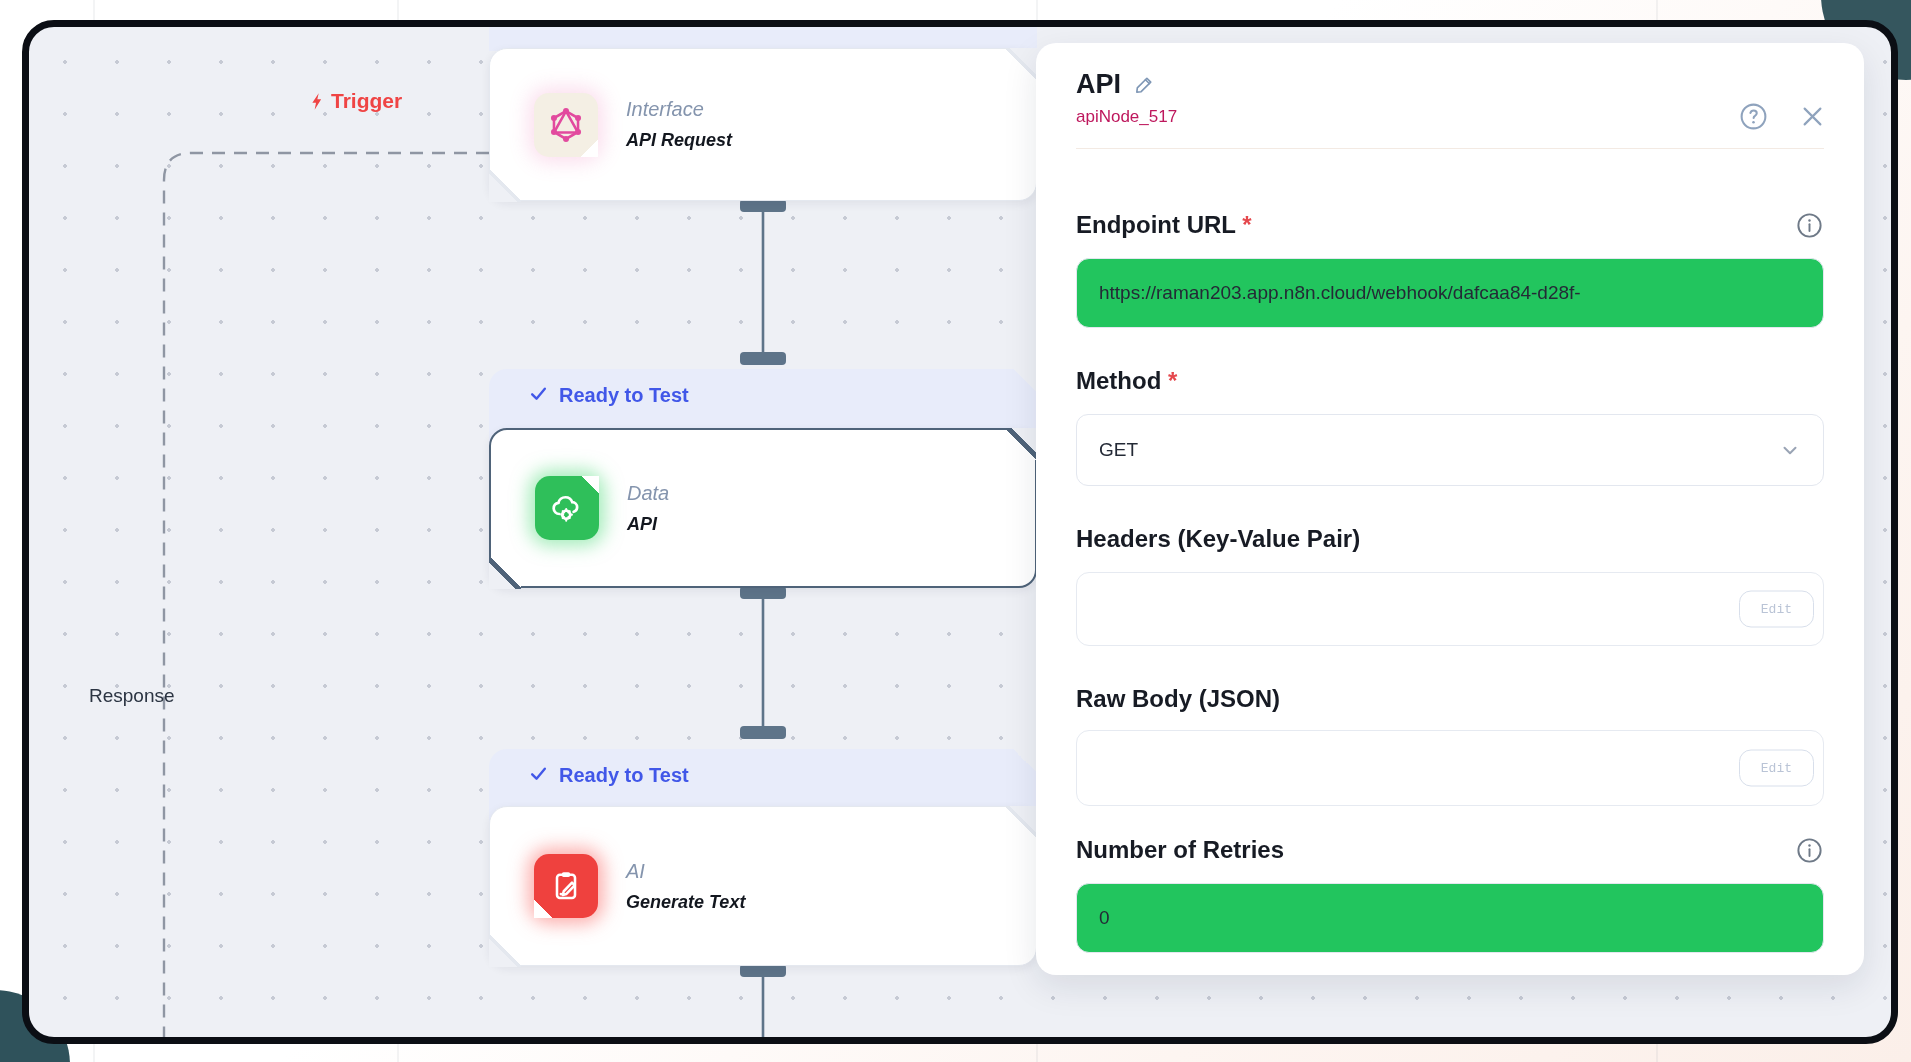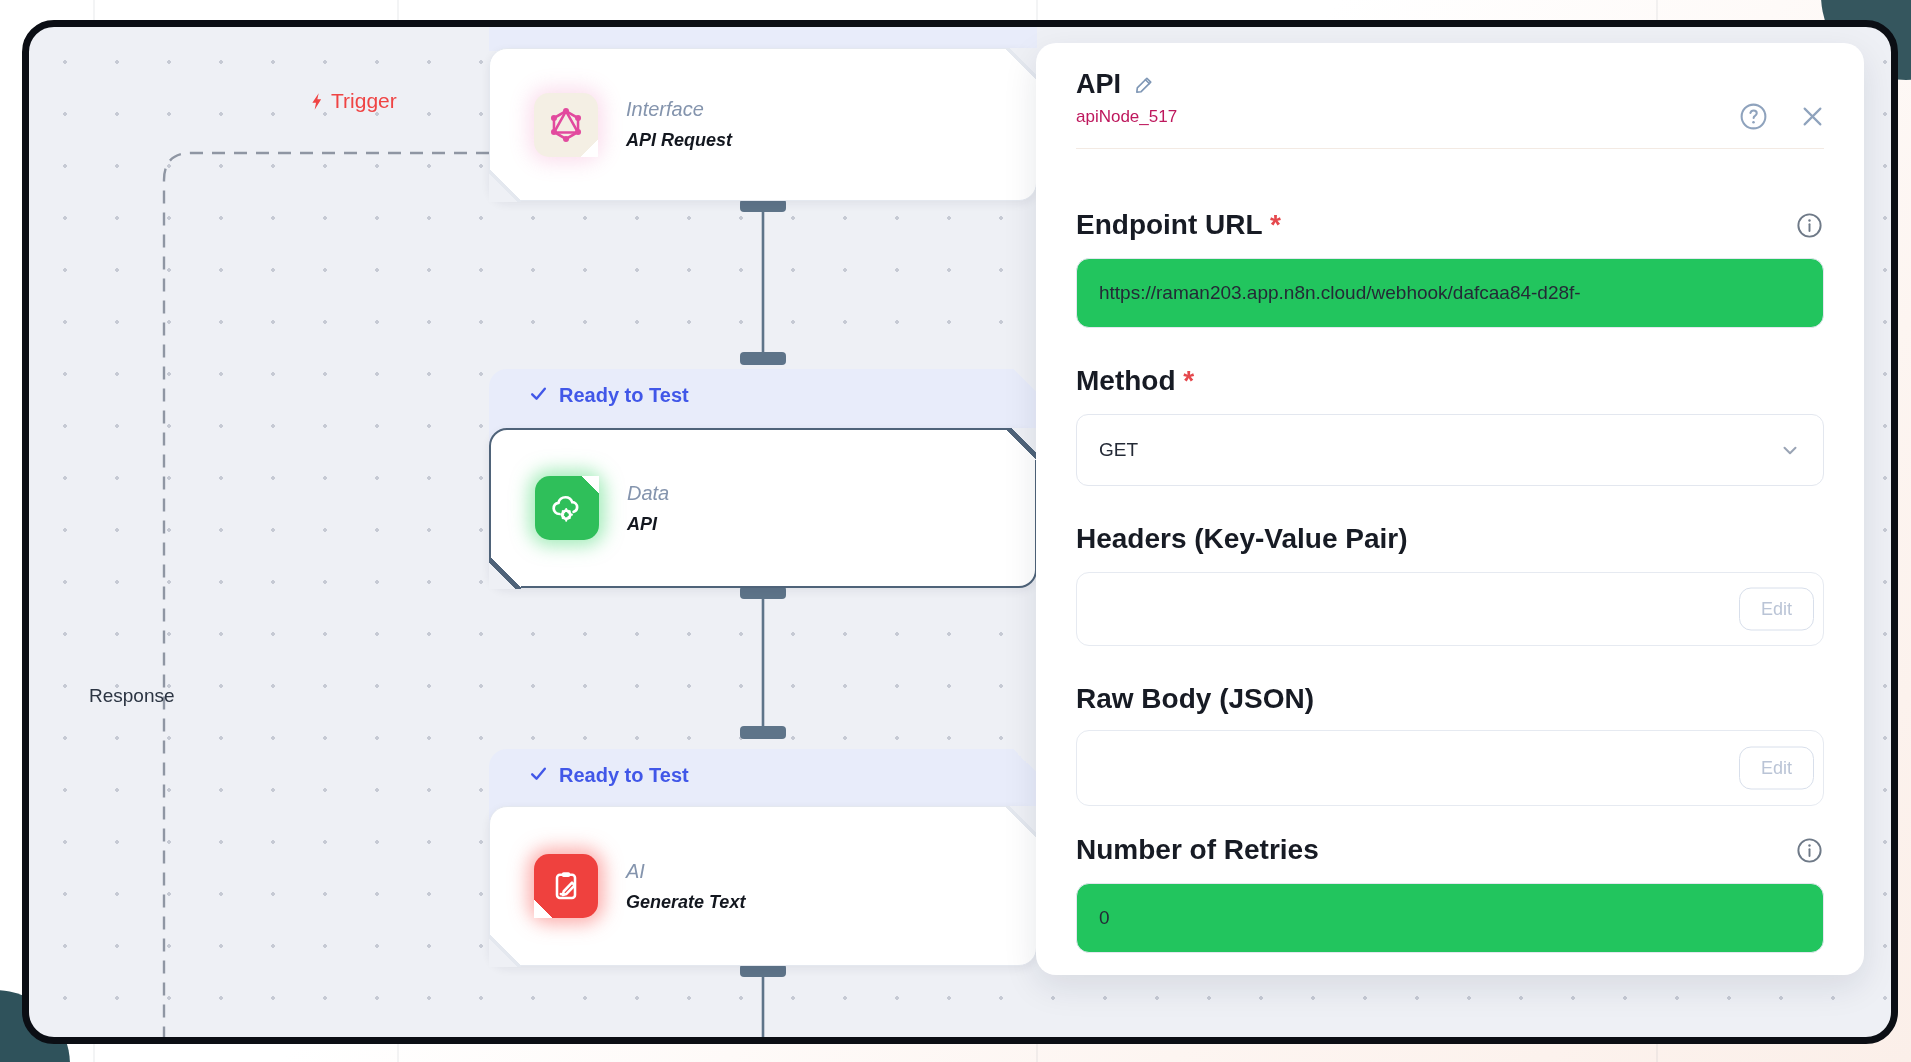--- a/index.html
+++ b/index.html
@@ -21,21 +21,21 @@
     background-color:#eef0f5;
     background-image:radial-gradient(circle,#c6cad4 1.6px,transparent 1.9px);
     background-size:52px 52px;background-position:10px 9px;
     overflow:hidden;
   }
   .frame-inner{position:absolute;left:0;top:0;right:0;bottom:0;}
 
   .connector-svg{position:absolute;left:0;top:0;pointer-events:none;}
 
   .trigger{position:absolute;left:279px;top:62px;display:flex;align-items:center;gap:4px;
-    color:#ef4444;font-size:21px;font-weight:400;}
+    color:#ef4444;font-size:21px;font-weight:700;}
   .response{position:absolute;left:60px;top:658px;width:150px;
     color:#2b3442;font-size:19px;}
 
   
   .node-group{position:absolute;left:460px;width:548px;}
   .ready-badge{
     position:absolute;left:0;right:0;height:82px;border-radius:18px 18px 0 0;
     background:#e8ecfa;display:flex;align-items:flex-start;gap:11px;
     padding:15px 0 0 40px;box-sizing:border-box;
     color:#4157e8;font-size:20px;font-weight:700;
@@ -79,21 +79,21 @@
     box-shadow:0 12px 34px rgba(20,30,55,0.10);
     padding:26px 40px 0 40px;overflow:hidden;
   }
   .panel-title-row{display:flex;align-items:center;gap:12px;}
   .panel-title{font-size:27px;font-weight:700;color:#171b24;}
   .panel-sub{margin-top:7px;color:#be185d;font-size:17px;}
   .panel-actions{position:absolute;top:58px;right:38px;display:flex;align-items:center;gap:30px;color:#8fa3bd;}
   .panel-divider{height:1px;background:#f3eae3;margin-top:21px;}
 
   .label-row{display:flex;justify-content:space-between;align-items:center;height:28px;color:#171b24;}
-  .label-row .lbl{font-size:28px;font-weight:700;}
+  .label-row .lbl{font-size:24px;font-weight:700;}
   .req{color:#e5484d;font-weight:700;}
   .mt-first{margin-top:62px;} .mt-label{margin-top:39px;} .mt-label-s{margin-top:30px;}
 
   .text-input{
     display:block;width:100%;height:70px;box-sizing:border-box;margin-top:19px;
     border:1.5px solid #e3e7ef;border-radius:13px;background:#22c55e;
     padding:0 22px;font-size:19px;color:#242a36;font-family:"Liberation Sans",sans-serif;
     outline:none;white-space:nowrap;overflow:hidden;
   }
   .select{
@@ -101,21 +101,21 @@
     display:flex;align-items:center;justify-content:space-between;padding:0 22px;
     font-size:19px;color:#242a36;
   }
   .edit-field{
     position:relative;margin-top:19px;height:72px;border:1.5px solid #e6eaf1;border-radius:13px;background:#fff;
   }
   .edit-field.tall{height:74px;margin-top:17px;}
   .edit-btn{
     position:absolute;right:9px;top:50%;transform:translateY(-50%);
     border:1.5px solid #d8dfeb;border-radius:12px;background:#fff;color:#bac4d6;
-    font-size:18px;font-family:Liberation Sans, sans-serif;padding:10px 21px;cursor:pointer;
+    font-size:13px;font-family:Liberation Mono, monospace;padding:10px 21px;cursor:pointer;
   }
   .icon{display:inline-flex;align-items:center;justify-content:center;}
 </style>
 </head>
 <body>
 
 <div class="bg-line" style="left:93px"></div>
 <div class="bg-line" style="left:397px"></div>
 <div class="bg-line" style="left:1036px"></div>
 <div class="bg-line" style="left:1656px"></div>

